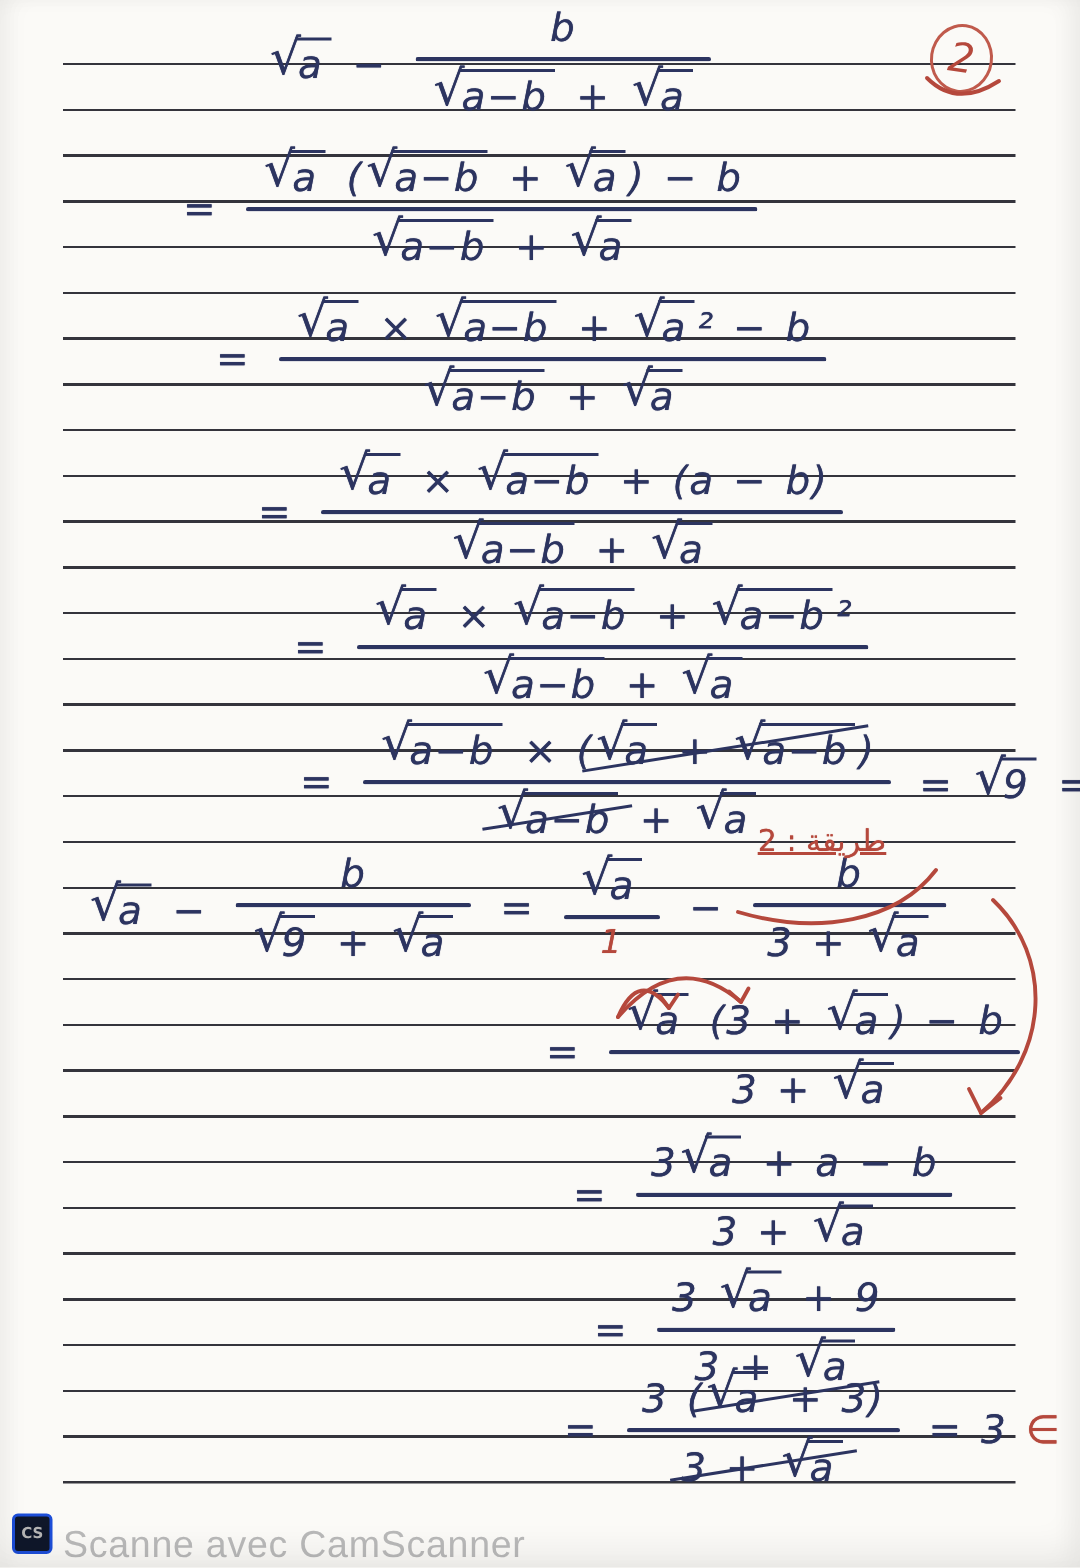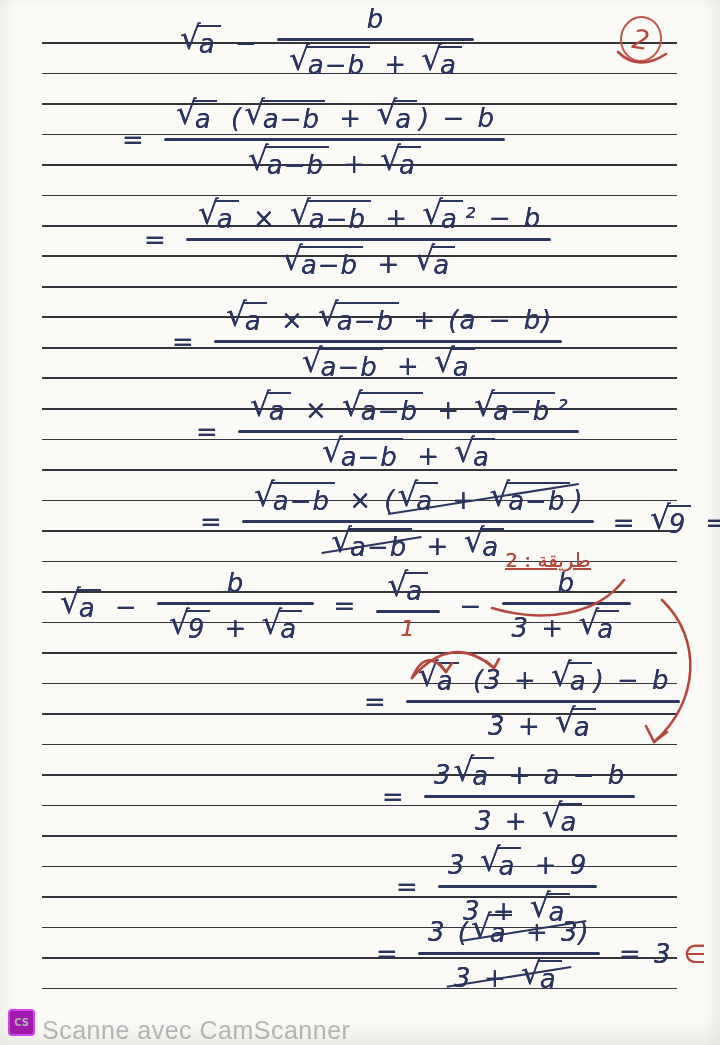--- a/index.html
+++ b/index.html
@@ -35,23 +35,23 @@
   .badge{position:absolute;left:620px;top:16px;width:38px;height:42px;border:2.5px solid #c05a4c;
     border-radius:50%;display:flex;align-items:center;justify-content:center;
     color:#b5483c;font-size:27px;font-style:italic;transform:rotate(8deg);}
   
   .m2head{position:absolute;left:428px;top:548px;width:240px;text-align:center;
     color:#b5483c;font-size:20px;letter-spacing:1px;text-shadow:0 0 .5px #b5483c;text-decoration:underline;}
   
   .anno{position:absolute;inset:0;pointer-events:none;}
   
   .wm{position:absolute;left:8px;top:1000px;display:flex;align-items:center;gap:7px;color:#b9b9b9;}
-  .csbox{width:23px;height:23px;border:2px solid #d946ef;border-radius:4px;
+  .csbox{width:23px;height:23px;border:2px solid #1d4ed8;border-radius:4px;
     display:flex;align-items:center;justify-content:center;
-    font-size:10px;font-weight:bold;color:#b5b5b5;background:#a21caf;}
+    font-size:10px;font-weight:bold;color:#b5b5b5;background:#0f172a;}
   .wmtext{font-family:"Liberation Sans",sans-serif;font-size:25px;letter-spacing:.5px;margin-top:16px;}
 </style>
 </head>
 <body>
 
 <div class="lines"></div>
 
 <div id="mathstage">
     <div class="mrow" style="left: 178px; top: 2px;"><span class="mtx"><span class="rad"><span class="rs">√</span><span class="rb">a</span></span> − </span><span class="frac"><span class="num">b</span><span class="fbar"></span><span class="den"><span class="rad"><span class="rs">√</span><span class="rb">a−b</span></span> + <span class="rad"><span class="rs">√</span><span class="rb">a</span></span></span></span></div>
     <div class="mrow" style="left: 122px; top: 98px;"><span class="mtx">= </span><span class="frac"><span class="num"><span class="rad"><span class="rs">√</span><span class="rb">a</span></span> (<span class="rad"><span class="rs">√</span><span class="rb">a−b</span></span> + <span class="rad"><span class="rs">√</span><span class="rb">a</span></span>) − b</span><span class="fbar"></span><span class="den"><span class="rad"><span class="rs">√</span><span class="rb">a−b</span></span> + <span class="rad"><span class="rs">√</span><span class="rb">a</span></span></span></span></div>

